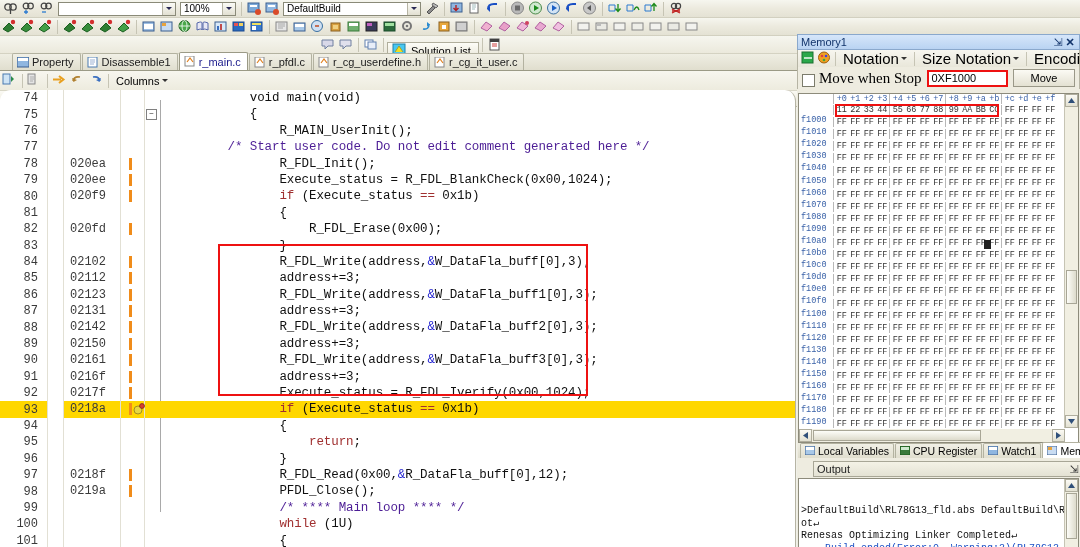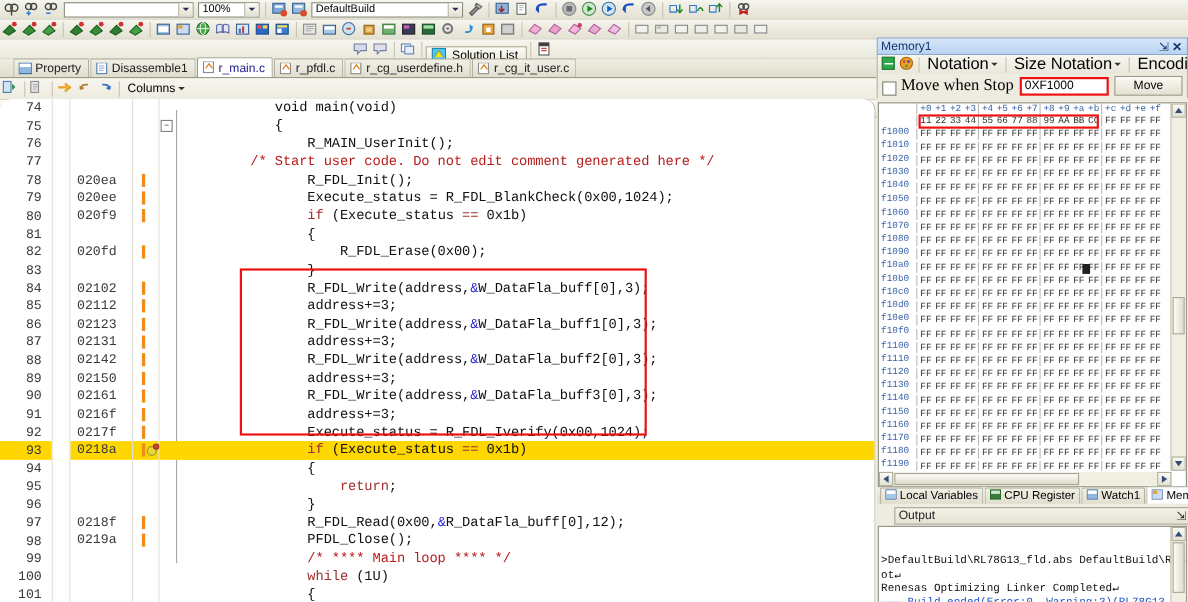--- a/index.html
+++ b/index.html
@@ -83,21 +83,21 @@
   .c-gap{width:17px;border-left:1px solid #e2e0d4;border-right:1px solid #e2e0d4;height:100%;flex:none;box-sizing:border-box;background:#fff;}
   .c-addr{width:57px;text-align:left;padding-left:6px;box-sizing:border-box;
           font-family:"Liberation Mono",monospace;font-size:12px;color:#3a3a3a;flex:none;
           border-right:1px solid #e2e0d4;height:100%;line-height:16.4px;}
   .c-mark{width:24px;flex:none;height:100%;border-right:1px solid #e2e0d4;position:relative;box-sizing:border-box;}
   .c-mark .bar{position:absolute;left:8px;top:2px;width:2.5px;height:12px;background:#f08c1a;}
   .c-fold{width:14px;flex:none;height:100%;position:relative;}
   .c-txt{flex:1;font-family:"Liberation Mono",monospace;font-size:12.5px;white-space:pre;line-height:16.4px;
          letter-spacing:-0.1px;padding-left:2px;}
   .kw{color:#a03030;}
-  .cm{color:#b91c1c;}
+  .cm{color:#4c1d95;}
   .amp{color:#2020d0;}
   .pl{color:#101010;}
   .hl-row{background:#ffd700;}
   .hl-row .c-txt{background:#ffd700;}
 
   .redbox{position:absolute;border:2px solid #ee1111;box-sizing:border-box;pointer-events:none;}
 
   
   .foldline{position:absolute;left:160px;top:0;bottom:0;width:1px;background:#a9a9a9;}
 

